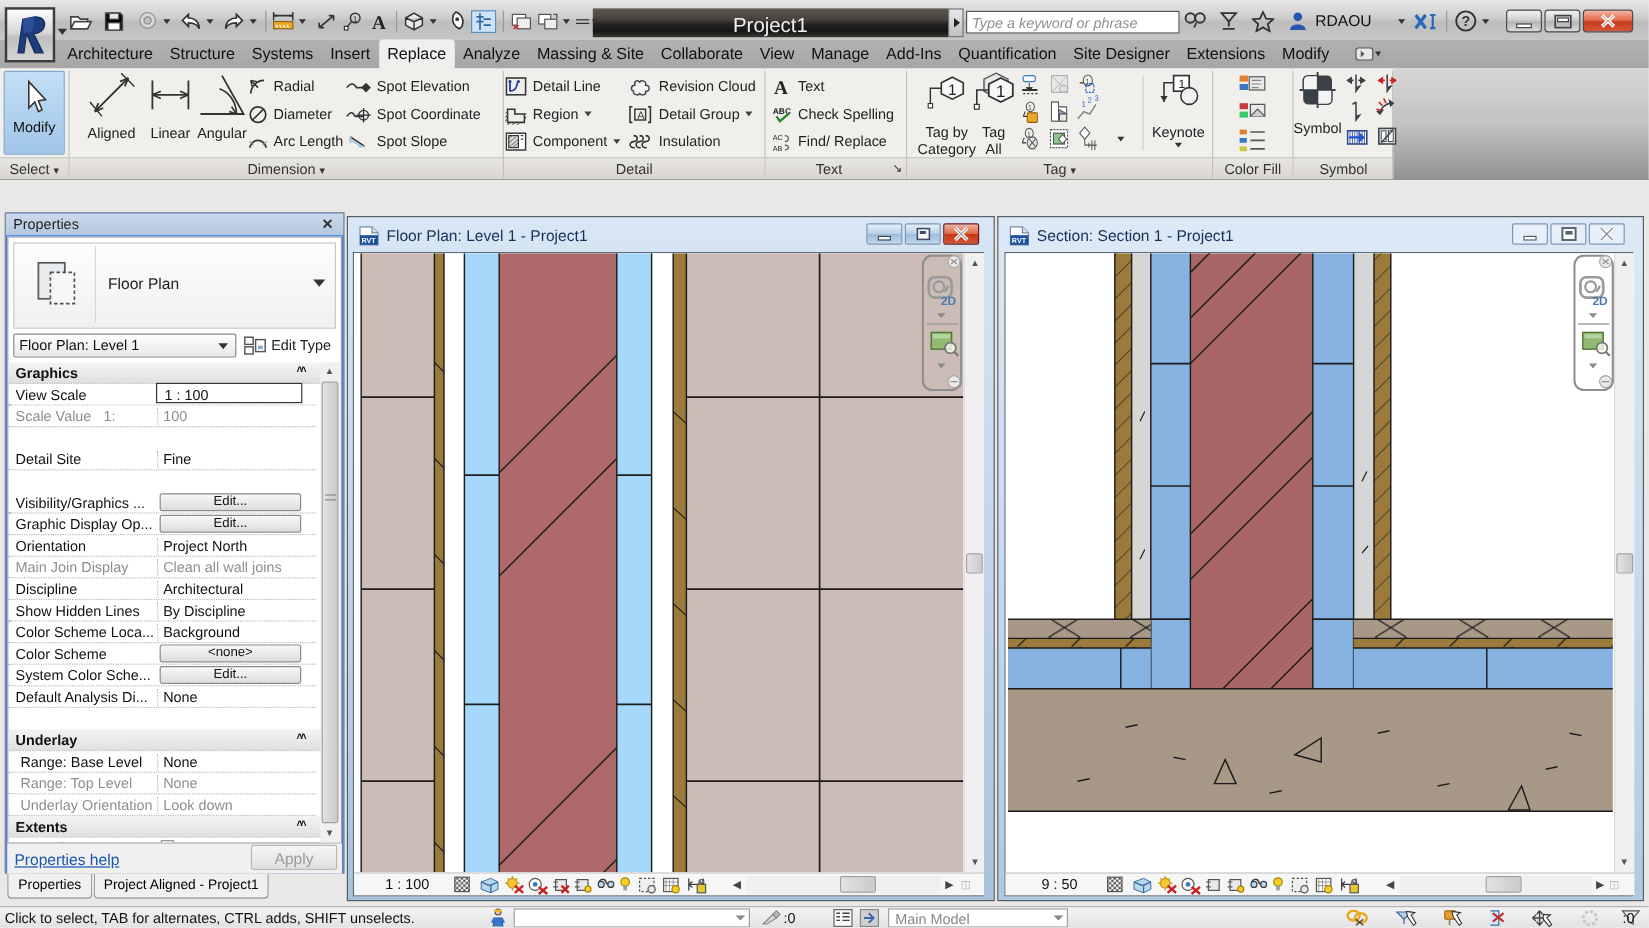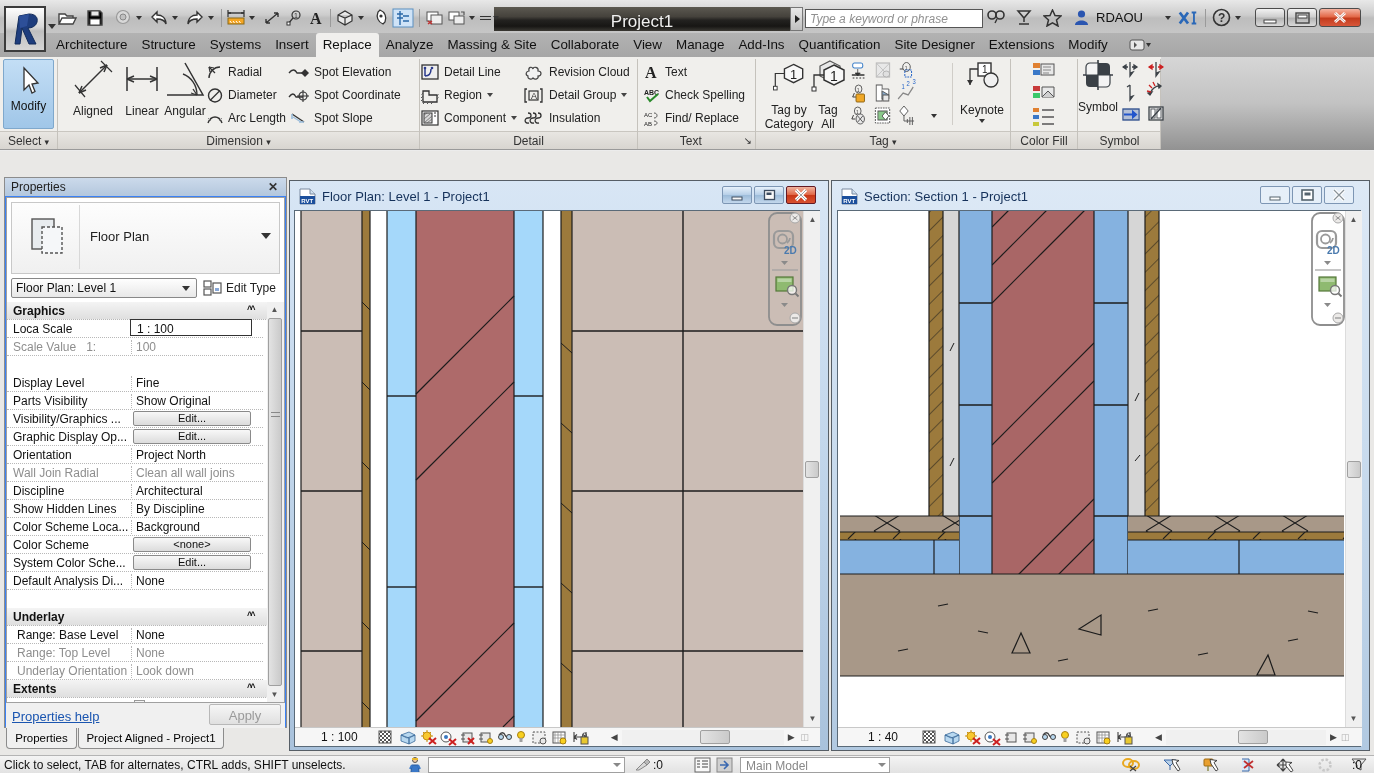--- a/index.html
+++ b/index.html
@@ -598,49 +598,45 @@
               <rect x="12" y="9" width="4" height="3" fill="#88a8d8"></rect>
             </svg>
         Edit Type
       </div>
       <div id="pgrid">
         <div class="prow grid-hdr" style="top:0px; width:277px;">
               <span class="pname" style="width:240px;">Graphics</span>
               <span class="abs" style="left:240px; top:1px; font-size:9px; letter-spacing:-2px;">˄˄</span>
             </div>
         <div class="prow" style="top:18px;">
-              <span class="pname">Loca Scale</span>
+              <span class="pname">View Scale</span>
               <span class="abs" style="left:123px; top:-1px; width:122px; height:17px; background:#fff; border:1px solid #333; padding:2px 0 0 6px;">1 : 100</span>
             </div>
         <div class="prow" style="top:36px;">
               <span class="pname gray">Scale Value&nbsp;&nbsp;&nbsp;1:</span>
               <span class="pval gray">100</span>
             </div>
         <div class="prow" style="top:72px;">
-              <span class="pname">Display Level</span>
+              <span class="pname">Detail Site</span>
               <span class="pval">Fine</span>
-            </div>
-        <div class="prow" style="top:90px;">
-              <span class="pname">Parts Visibility</span>
-              <span class="pval">Show Original</span>
             </div>
         <div class="prow" style="top:108px;">
               <span class="pname">Visibility/Graphics ...</span>
               <span class="pbtn">Edit...</span>
             </div>
         <div class="prow" style="top:126px;">
               <span class="pname">Graphic Display Op...</span>
               <span class="pbtn">Edit...</span>
             </div>
         <div class="prow" style="top:144px;">
               <span class="pname">Orientation</span>
               <span class="pval">Project North</span>
             </div>
         <div class="prow" style="top:162px;">
-              <span class="pname gray">Wall Join Radial</span>
+              <span class="pname gray">Main Join Display</span>
               <span class="pval gray">Clean all wall joins</span>
             </div>
         <div class="prow" style="top:180px;">
               <span class="pname">Discipline</span>
               <span class="pval">Architectural</span>
             </div>
         <div class="prow" style="top:198px;">
               <span class="pname">Show Hidden Lines</span>
               <span class="pval">By Discipline</span>
             </div>
@@ -1018,21 +1014,21 @@
       </svg>
     </div>
 
     <div class="sb" style="left:507px; top:0; width:17px; height:516px; border-left:1px solid #dcdcdc;">
       <div class="sbbtn" style="top:1px; left:0px;">▲</div>
       <div class="sbthumb" style="left:1px; top:250px; width:14px; height:17px;"></div>
       <div class="sbbtn" style="bottom:1px; left:0px;">▼</div>
     </div>
 
     <div class="viewbar" style="left:0; top:516px; width:524px; height:19px; border-top:1px solid #c8c8c8;">
-      <span style="margin-left:30px;">1 : 40</span>
+      <span style="margin-left:30px;">9 : 50</span>
       <svg width="225" height="17" viewBox="0 0 225 17" style="margin-left:24px;">
         <g>
           <rect x="1" y="2" width="12" height="12" fill="#fff" stroke="#555"></rect>
               <path d="M1 2h12v12h-12z" fill="url(#chk2)"></path>
           <path d="M23 6 l8 -3 6 3 -8 3 z M23 6 l0 6 8 3 0 -6 z M37 6 l0 6 -6 3 0 -6 z" fill="#b8d8f0" stroke="#3a6a9a" stroke-width="0.8"></path>
           <circle cx="49" cy="7" r="4" fill="#f8c830" stroke="#c89010"></circle>
               <path d="M49 1 v2 M49 11 v2 M43 7 h2 M53 7 h2 M45 3 l1.5 1.5 M53 3 l-1.5 1.5" stroke="#c89010"></path>
               <path d="M51 9 L58 15 M58 9 L51 15" stroke="#cc2020" stroke-width="2"></path>
           <circle cx="68" cy="8" r="5" fill="#fff" stroke="#555"></circle>
               <circle cx="68" cy="8" r="2" fill="#3a78c0"></circle>

